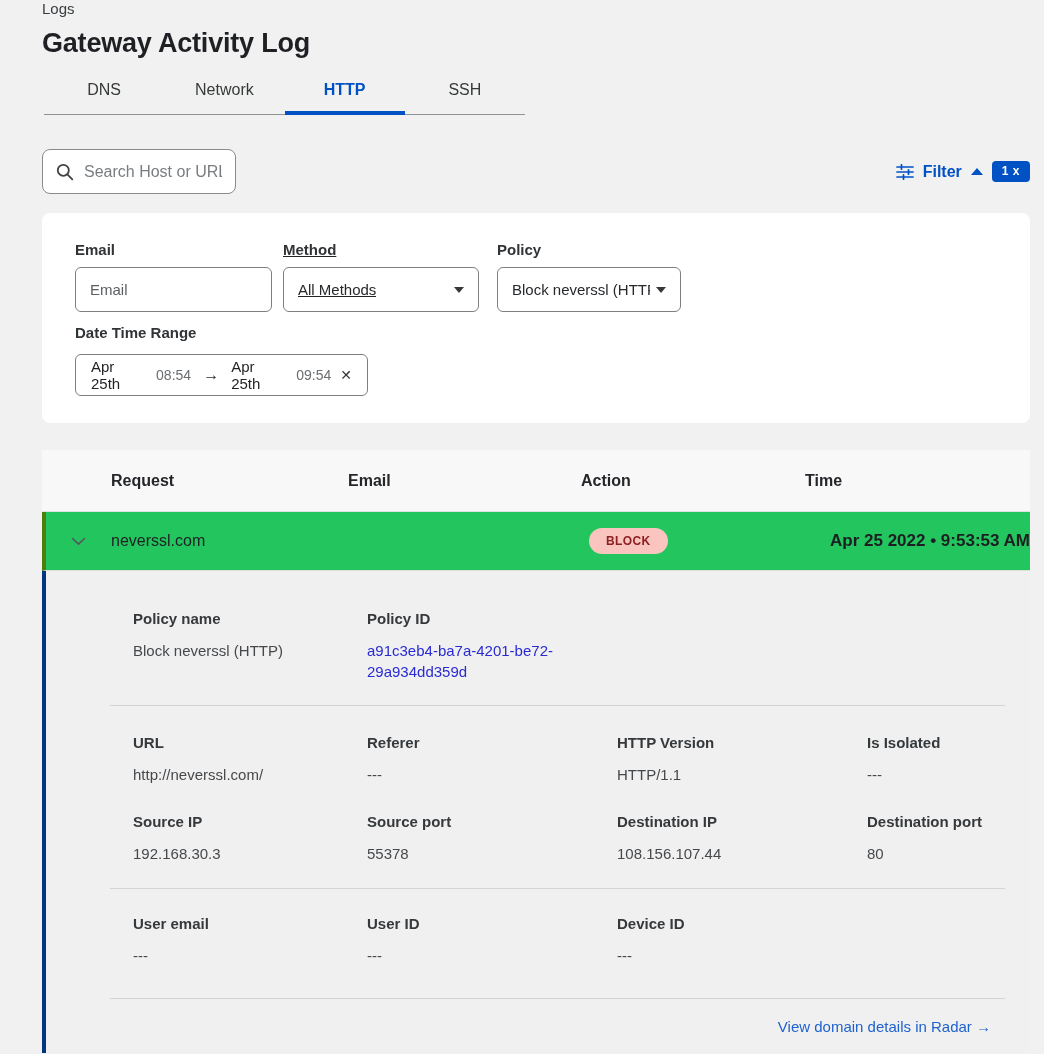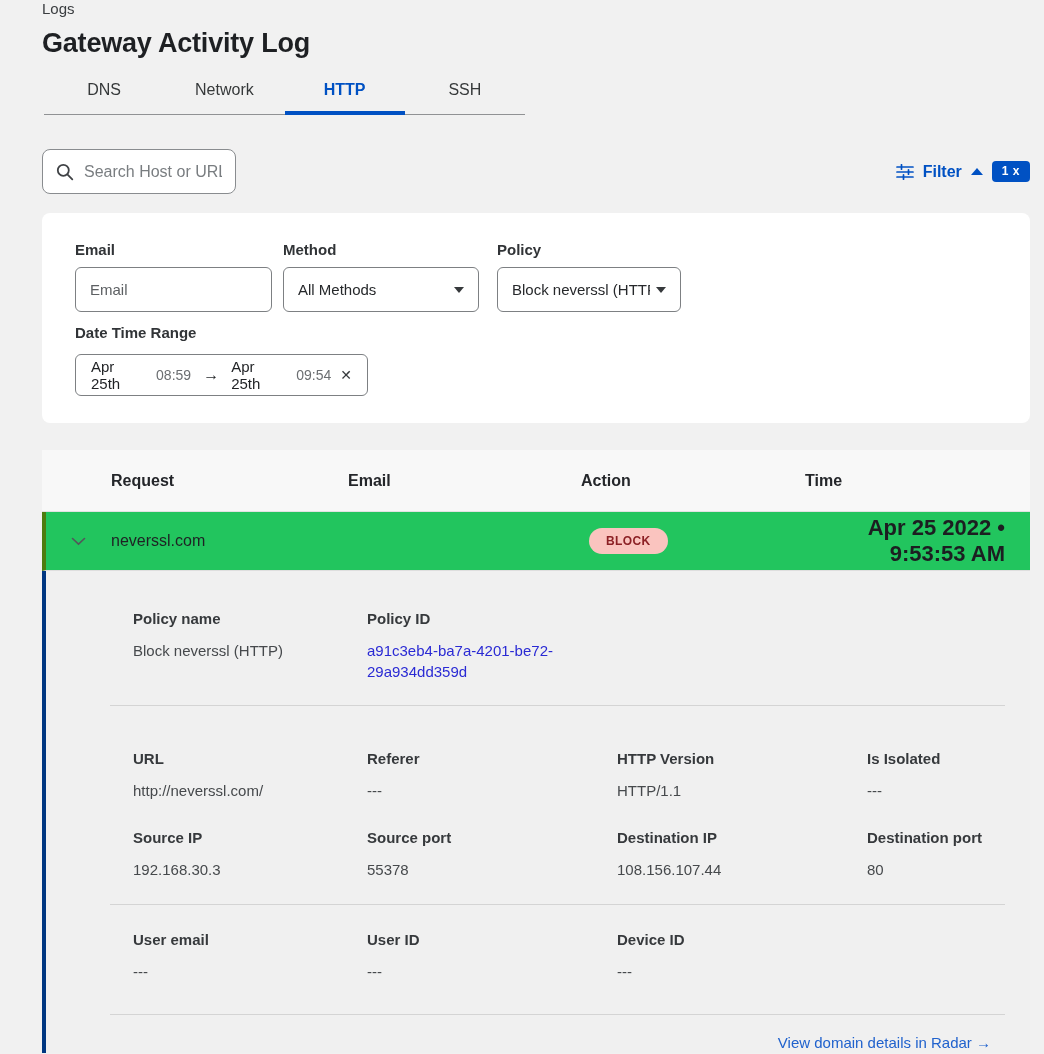--- a/index.html
+++ b/index.html
@@ -30,21 +30,21 @@
   .filter-label { font-size: 16px; font-weight: bold; color: #0051c3; }
   .caret-up { width: 0; height: 0; border-left: 6px solid transparent; border-right: 6px solid transparent; border-bottom: 7px solid #0051c3; }
   .filter-badge { background: #0051c3; color: #fff; font-size: 12px; font-weight: bold; border-radius: 4px; padding: 4px 10px; line-height: 13px; letter-spacing: 0.5px; }
 
   
   .panel { margin-top: 19px; background: #fff; border-radius: 8px; padding: 28px 33px 27px; }
   .fields { display: flex; }
   .field { display: flex; flex-direction: column; }
   .f-email  { width: 197px; margin-right: 11px; }
   .f-action { width: 196px; margin-right: 12px; }
-  .f-method { width: 196px; margin-right: 18px; }
+  .f-method { width: 196px; margin-right: 18px; text-decoration: underline; }
   .f-policy { width: 184px; }
   .f-label { font-size: 15px; font-weight: bold; color: #313437; line-height: 18px; margin-bottom: 8px; }
   .f-input, .f-select { height: 45px; border: 1px solid #7d8083; border-radius: 6px; background: #fff; font-size: 15px; color: #26282b; padding: 0 14px; display: flex; align-items: center; }
   .f-input input { border: none; outline: none; width: 100%; font-size: 15px; font-family: inherit; color: #222; }
   .f-input input::placeholder { color: #5d6063; }
   .f-select { justify-content: space-between; cursor: pointer; }
   .f-select .val { white-space: nowrap; overflow: hidden; }
   .caret-down { width: 0; height: 0; border-left: 5px solid transparent; border-right: 5px solid transparent; border-top: 6px solid #36393c; flex: none; margin-left: 6px; }
   .dtr-label { margin-top: 12px; font-size: 15px; font-weight: bold; color: #313437; line-height: 18px; margin-bottom: 12px; }
   .dtr-box { width: 293px; height: 42px; border: 1px solid #7d8083; border-radius: 6px; display: flex; align-items: center; padding: 0 15px; gap: 9px; cursor: pointer; background: #fff; }
@@ -54,31 +54,31 @@
   .dtr-close { margin-left: auto; font-size: 14px; color: #36393c; cursor: pointer; }
 
   
   .table { margin-top: 27px; background: #fff; }
   .thead { display: grid; grid-template-columns: 69px 237px 233px 224px 1fr; align-items: center; height: 62px; background: #f8f8f8; border-bottom: 1px solid #e2e2e2; }
   .thead .th { font-size: 16px; font-weight: bold; color: #24262a; }
   .trow { display: grid; grid-template-columns: 65px 237px 233px 224px 1fr; align-items: center; height: 59px; background: #22c55e; border-left: 4px solid #4d7c0f; border-bottom: 1px solid #dedede; cursor: pointer; }
   .chev { display: flex; justify-content: center; }
   .req { font-size: 16px; color: #1f2124; }
   .action-badge { display: inline-block; background: #fac4bf; color: #8c2025; font-size: 12px; font-weight: bold; letter-spacing: 0.4px; border-radius: 14px; padding: 6px 17px; margin-left: 8px; }
-  .time-cell { text-align: right; padding-right: 25px; font-size: 22px; font-weight: 600; color: #1c1e21; }
+  .time-cell { text-align: right; font-size: 17px; font-weight: 600; color: #1c1e21; }
 
   
   .expanded { background: #f0f0f0; border-left: 4px solid #003681; padding: 39px 25px 0 64px; height: 482px; overflow: hidden; }
   .dgrid { display: grid; grid-template-columns: 206px 222px 222px 1fr; margin-left: 23px; row-gap: 26px; column-gap: 0; gap: 28px; }
   .dlabel { font-size: 15px; font-weight: bold; color: #36393c; line-height: 18px; }
   .dval { margin-top: 12px; font-size: 15px; color: #46494c; line-height: 21px; padding-right: 20px; overflow-wrap: break-word; }
   .dval.link { color: #2a2ad4; cursor: pointer; }
   .divider { border: none; border-top: 1px solid #d4d4d4; }
   .div-1 { margin-top: 23px; }
-  .sec-2 { margin-top: 44px; }
+  .sec-2 { margin-top: 28px; }
   .div-2 { margin-top: 24px; }
   .sec-3 { margin-top: 26px; }
   .div-3 { margin-top: 32px; }
   .radar-row { margin-top: 19px; text-align: right; padding-right: 14px; }
   .radar-link { font-size: 15px; color: #2062cd; cursor: pointer; text-decoration: none; }
 </style>
 </head>
 <body>
 
 <div class="content">
@@ -141,21 +141,21 @@
         <div class="f-label">Policy</div>
         <div class="f-select">
           <span class="val">Block neverssl (HTTP)</span>
           <span class="caret-down"></span>
         </div>
       </div>
     </div>
     <div class="dtr-label">Date Time Range</div>
     <div class="dtr-box">
       <span class="dtr-date">Apr 25th</span>
-      <span class="dtr-time">08:59</span>
+      <span class="dtr-time">08:54</span>
       <span class="dtr-arrow">→</span>
       <span class="dtr-date">Apr 25th</span>
       <span class="dtr-time">09:54</span>
       <span class="dtr-close">✕</span>
     </div>
   </div>
 
   <div class="table">
     <div class="thead">
       <div></div>

